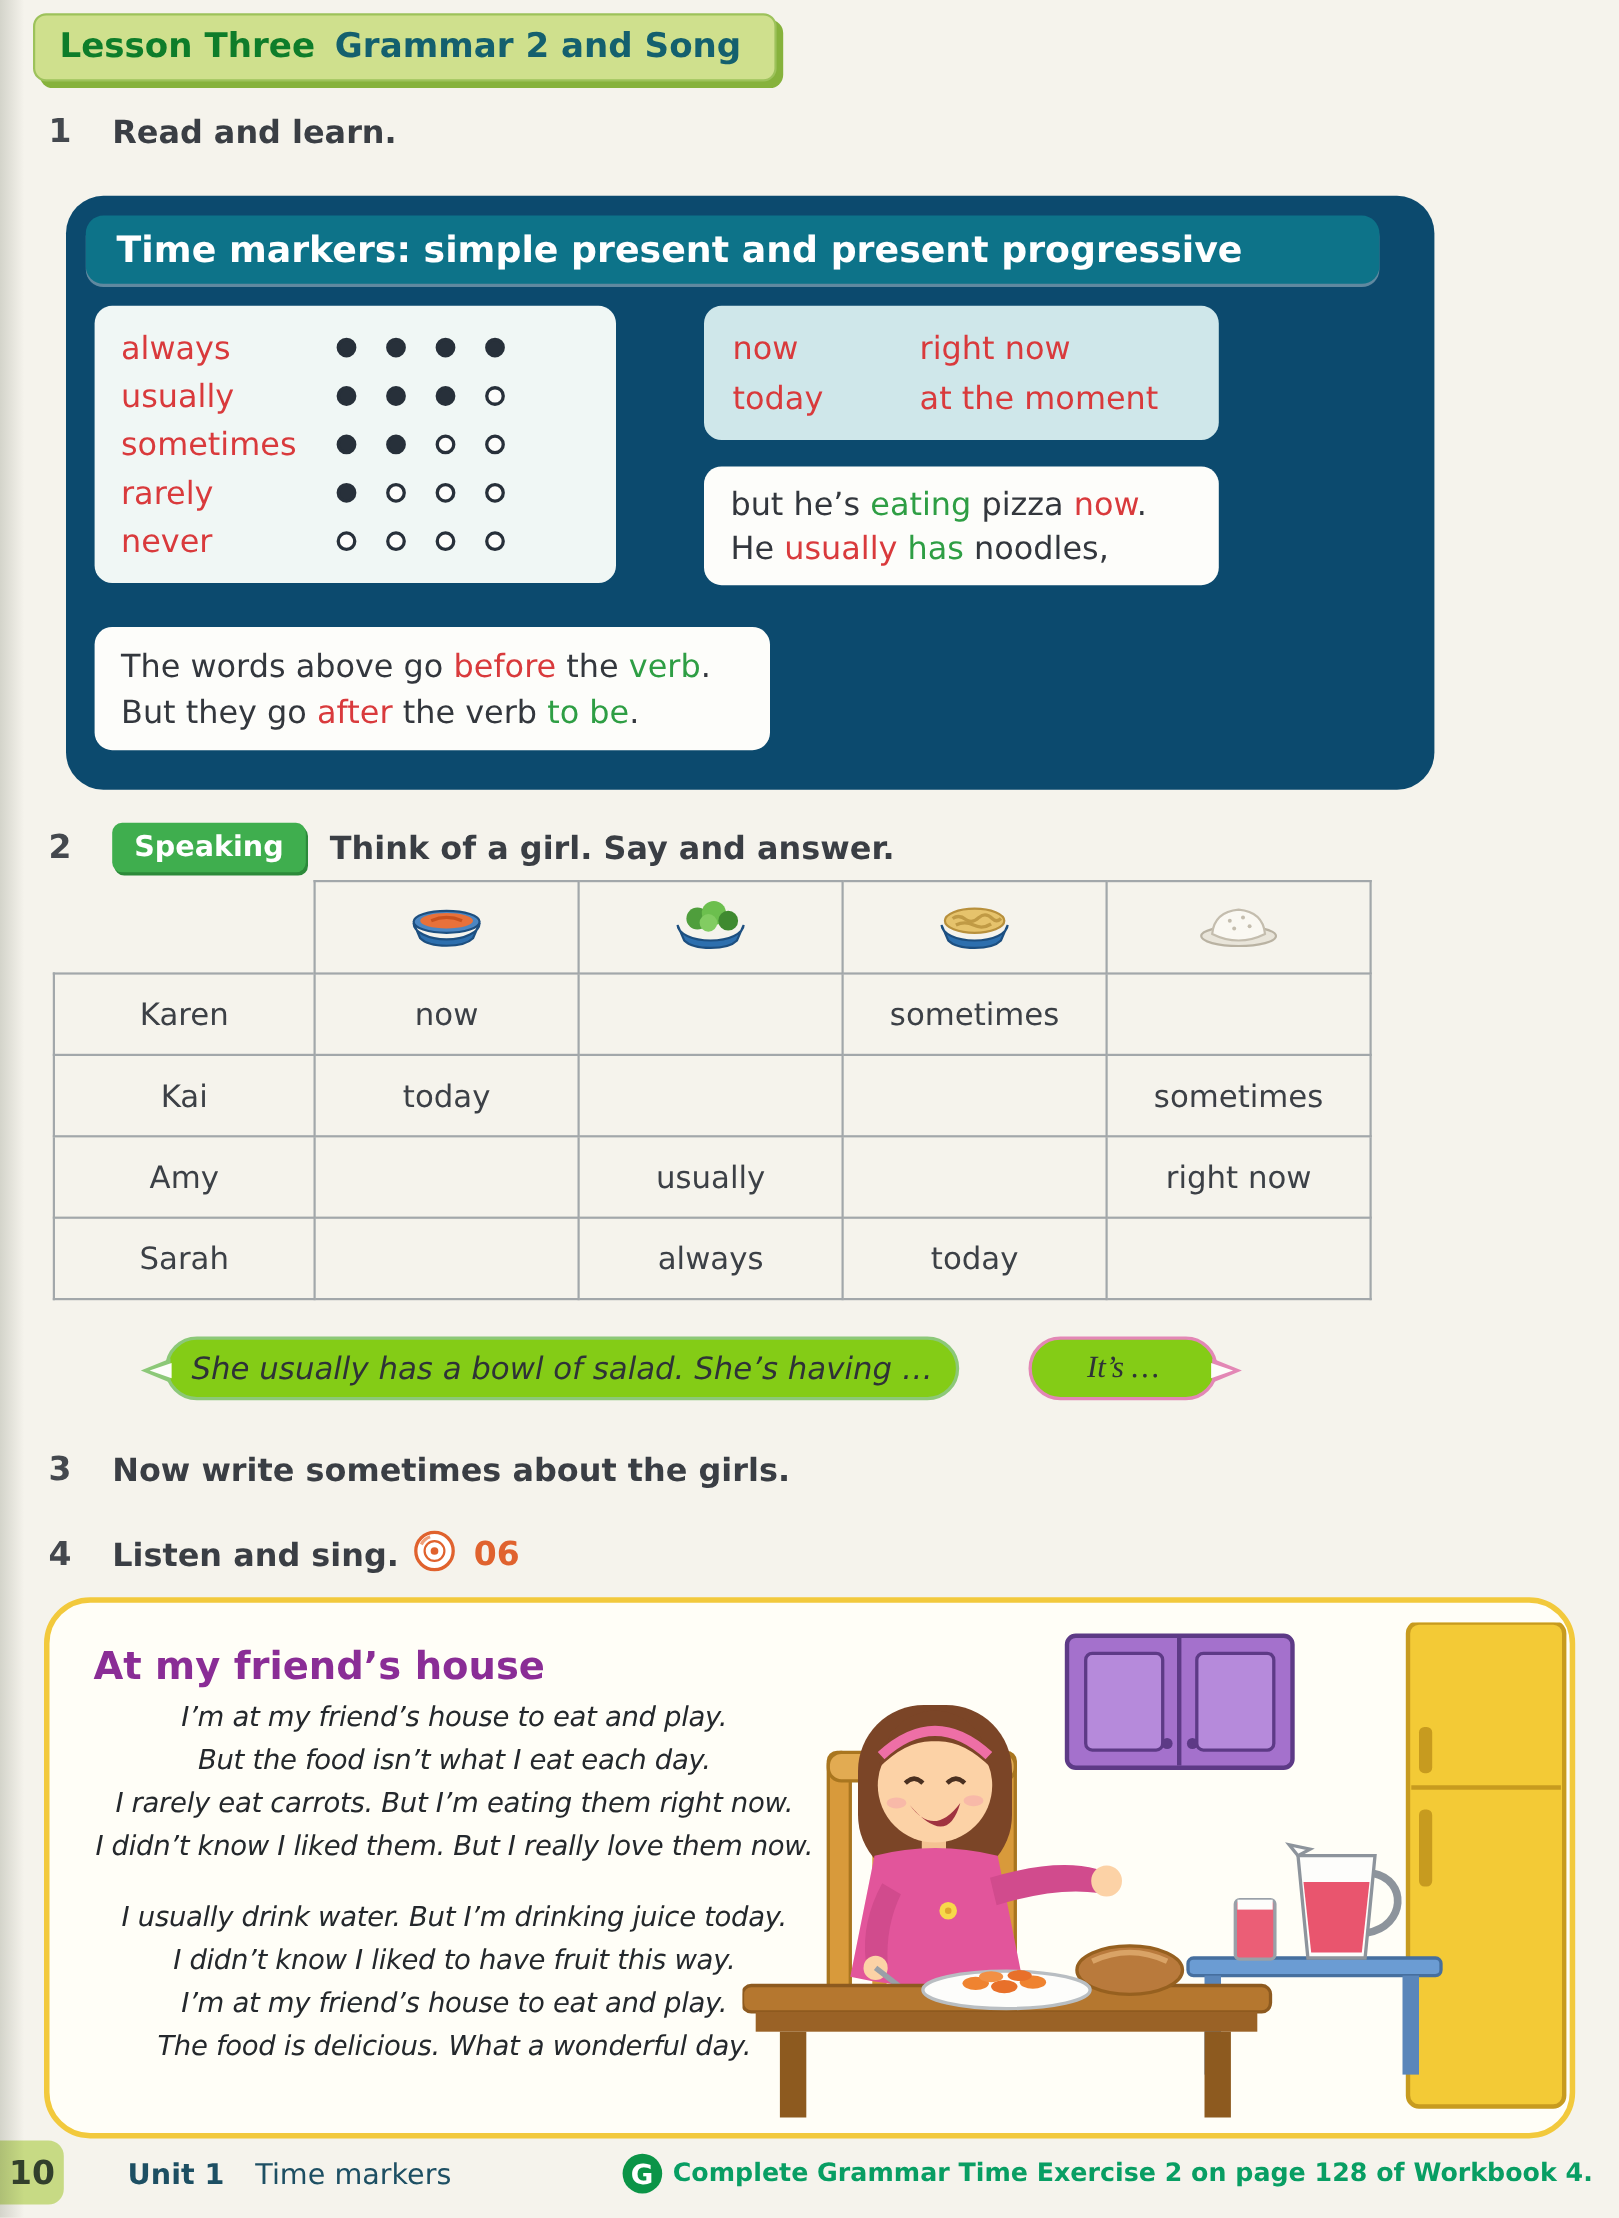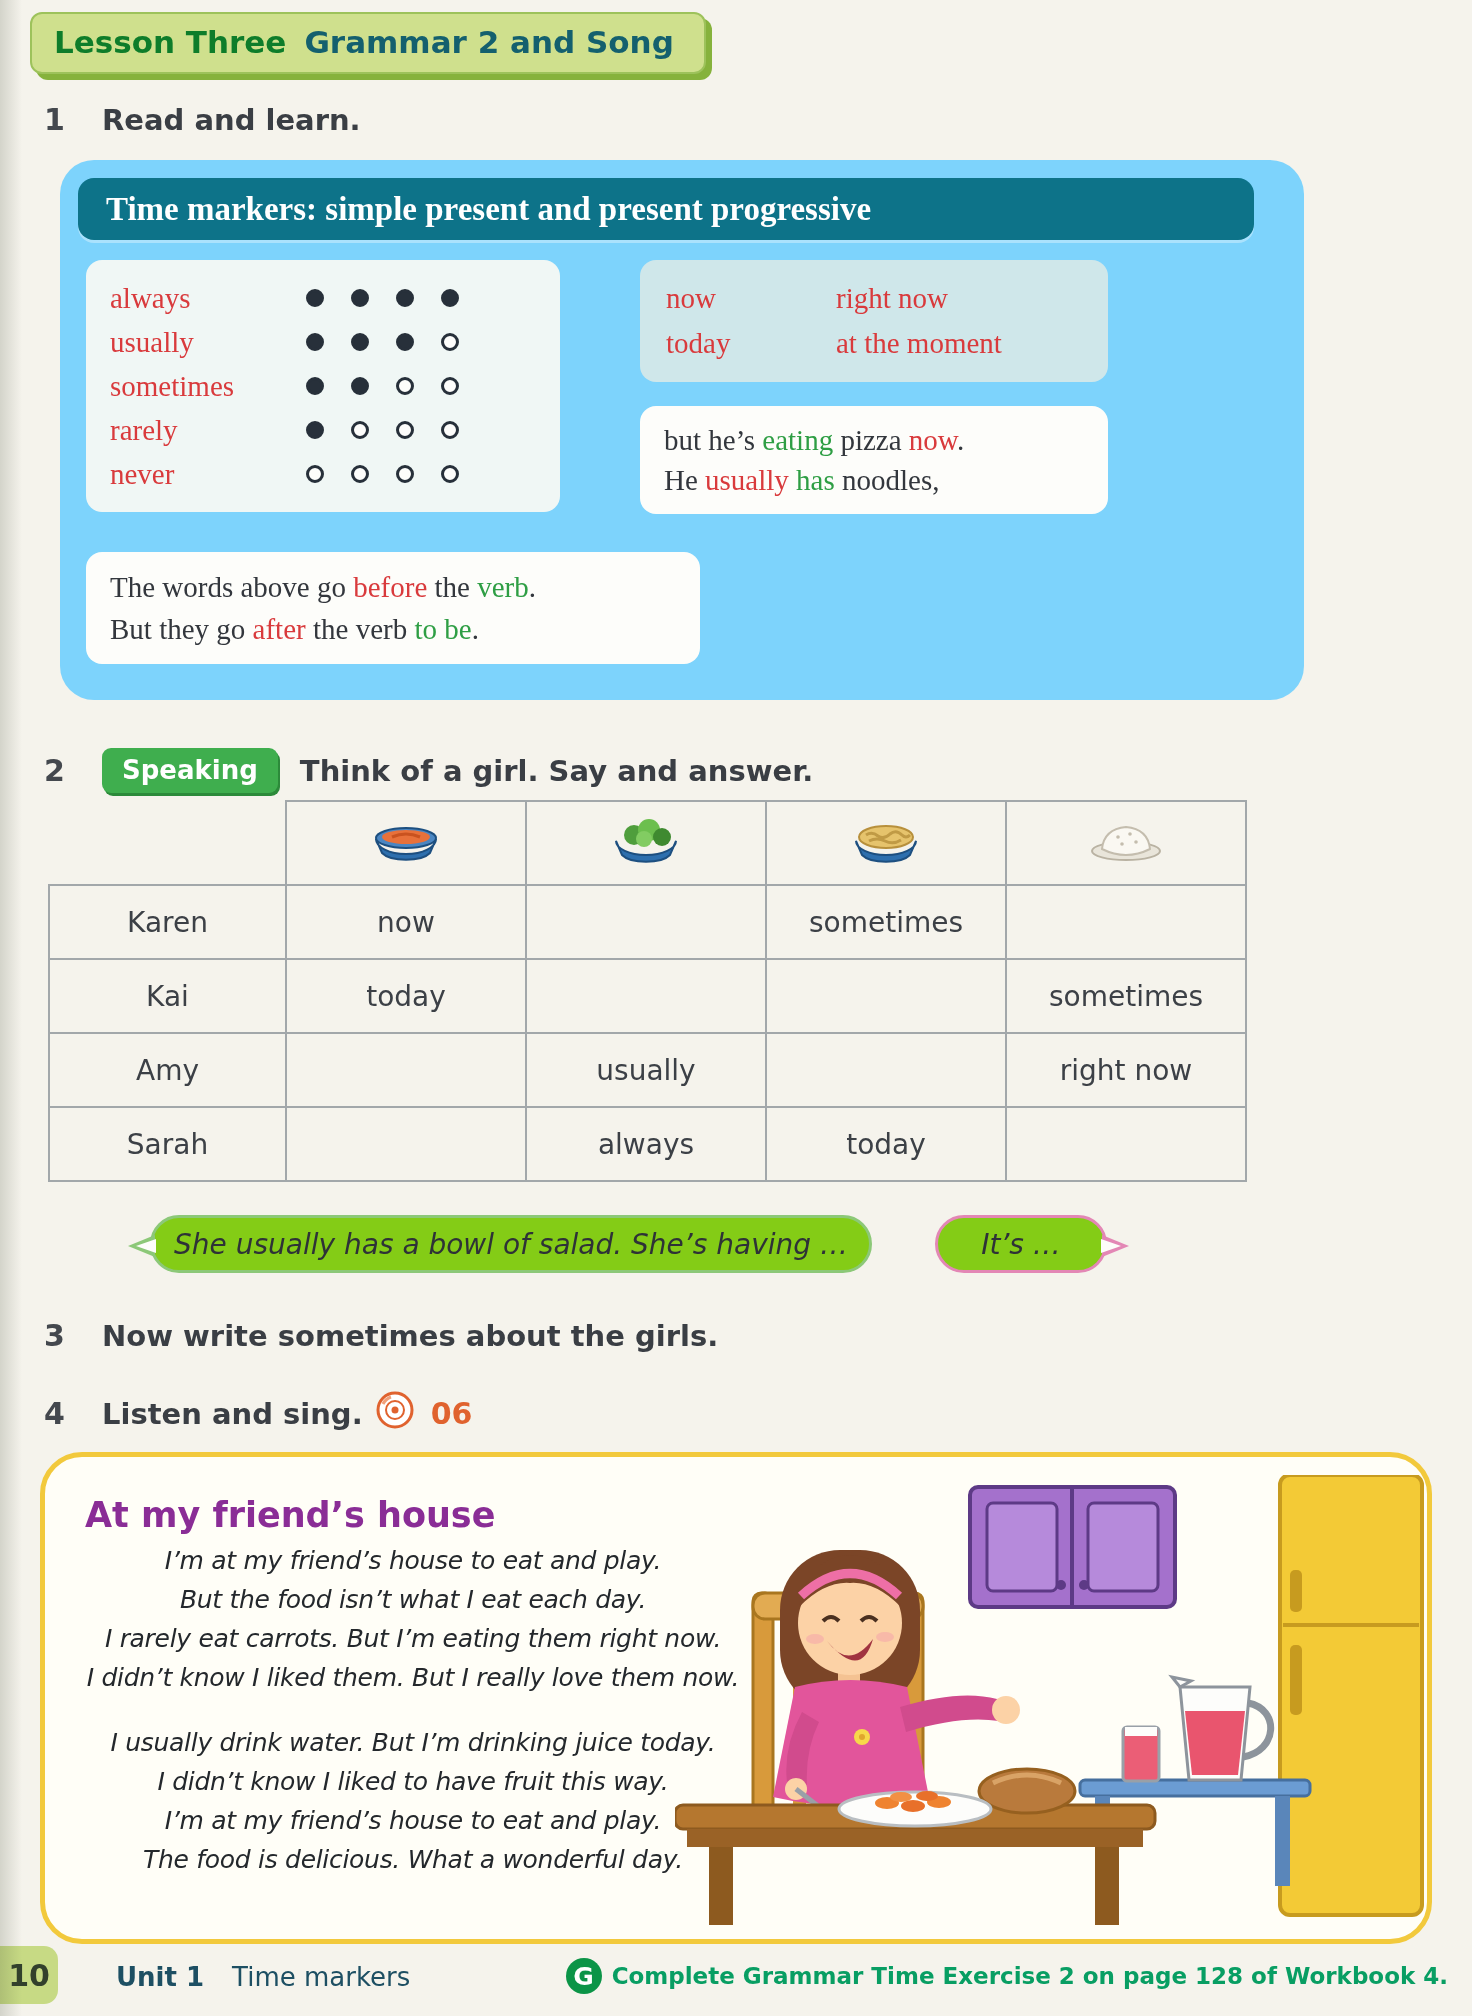--- a/index.html
+++ b/index.html
@@ -30,22 +30,22 @@
   .lesson-banner .t2{color:#14606e;}
 
   
   .act{ position:absolute; left:44px; display:flex; align-items:center; gap:12px;
         font-size:29px; font-weight:bold; color:#3a3e44; }
   .act .num{ width:46px; font-size:30px; color:#44484e;}
   .badge{ background:#3fae4e; color:#fff; font-size:26px; font-weight:bold;
           padding:7px 20px 8px; border-radius:9px; box-shadow:2px 3px 0 #2c8a3a; margin-right:10px;}
 
   
-  .grammar-box{ position:absolute; left:60px; top:160px; width:1244px; height:540px;
-    background:#7dd3fc; border-radius:34px;font-family:Liberation Serif, serif; }
+  .grammar-box{ position:absolute; left:60px; top:178px; width:1244px; height:540px;
+    background:#0c4a6e; border-radius:34px; }
   .gb-title{ position:absolute; left:18px; top:18px; width:1176px; height:62px;
     background:#0d7389; border-radius:16px; color:#fff; font-size:33px; font-weight:bold;
     line-height:62px; padding-left:28px; box-shadow:0 3px 0 rgba(255,255,255,.35);}
   .freq-panel{ position:absolute; left:26px; top:100px; width:474px; height:252px;
     background:#f0f7f5; border-radius:16px; padding:16px 24px;}
   .freq-row{ display:flex; align-items:center; height:44px;}
   .freq-word{ width:196px; color:#d93a3c; font-size:29px;}
   .dots{ display:flex; gap:27px; align-items:center;}
   .dot{ width:18px; height:18px; border-radius:50%; border:3px solid #27303a; background:#fdfdfb;}
   .dot.filled{ background:#27303a;}
@@ -67,21 +67,21 @@
   table.food-table td.nocell{ border:none;}
 
   
   .bubble{ position:absolute; height:58px; background:#84cc16; display:flex; align-items:center;
     justify-content:center; font-style:italic; font-size:28px; color:#2e3237; border-radius:30px;}
   .bubble-left{ left:150px; top:1215px; width:722px; border:3px solid #8cc878;}
   .bubble-left::before{ content:""; position:absolute; left:-25px; top:17px;
     border-style:solid; border-width:11px 27px 11px 0; border-color:transparent #8cc878 transparent transparent;}
   .bubble-left::after{ content:""; position:absolute; left:-17px; top:21px;
     border-style:solid; border-width:7px 20px 7px 0; border-color:transparent #fdfdfa transparent transparent;}
-  .bubble-right{ left:935px; top:1215px; width:172px; border:3px solid #e387b5;}
+  .bubble-right{ left:935px; top:1215px; width:172px; border:3px solid #e387b5;font-family:Liberation Serif, serif;}
   .bubble-right::before{ content:""; position:absolute; right:-25px; top:17px;
     border-style:solid; border-width:11px 0 11px 27px; border-color:transparent transparent transparent #e387b5;}
   .bubble-right::after{ content:""; position:absolute; right:-17px; top:21px;
     border-style:solid; border-width:7px 0 7px 20px; border-color:transparent transparent transparent #fdfdfa;}
 
   .track{ color:#e0622e; font-size:30px; font-weight:bold; margin-left:4px;}
 
   
   .song-box{ position:absolute; left:40px; top:1452px; width:1392px; height:492px;
     background:#fffef7; border:5px solid #f2c93c; border-radius:42px;}

